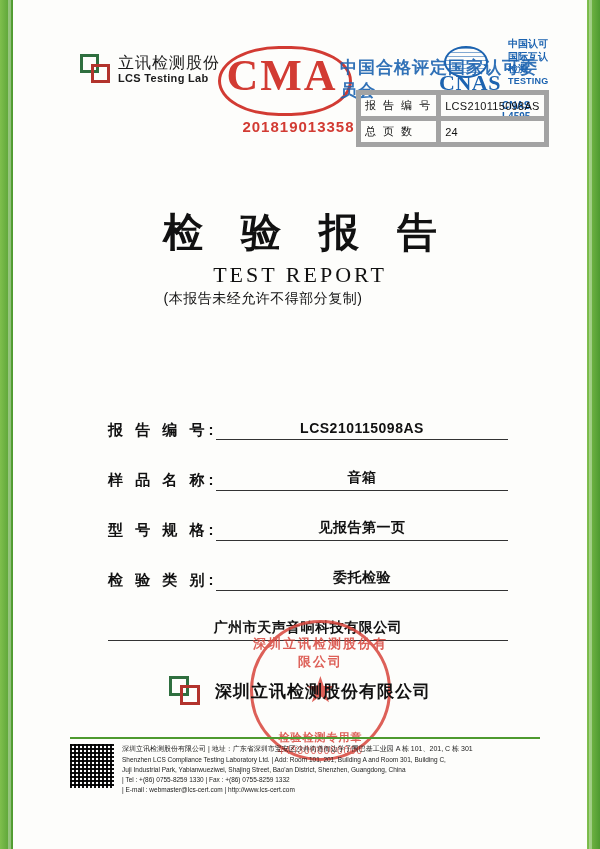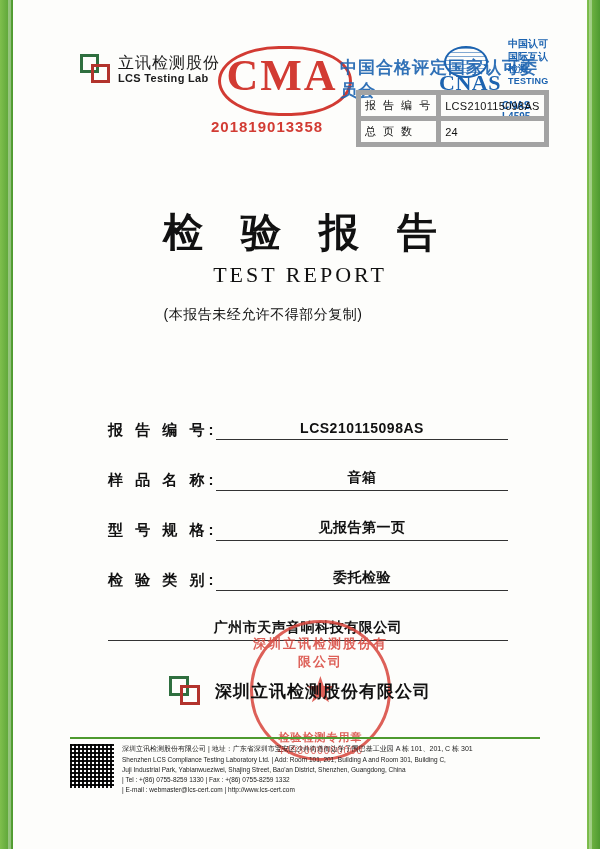--- a/index.html
+++ b/index.html
@@ -111,24 +111,24 @@
     width: 128px;
     text-align: center;
     font-family: "Liberation Serif", serif;
     font-size: 44px;
     font-weight: bold;
     letter-spacing: 2px;
     color: #d23b33;
   }
   .cma .num {
     position: absolute;
-    left: 1px;
+    left: 16px;
     top: 72px;
     width: 145px;
-    text-align: left;
+    text-align: center;
     font-size: 15px;
     font-weight: bold;
     letter-spacing: 1px;
     color: #d23b33;
   }
 
   
   .cnas-wrap {
     position: absolute;
     left: 270px;
@@ -245,21 +245,21 @@
     left: 0;
     width: 600px;
     text-align: center;
     font-family: "Liberation Serif", serif;
     font-size: 22px;
     letter-spacing: 3px;
     color: #111;
   }
   .subtitle {
     position: absolute;
-    top: 306px;
+    top: 290px;
     left: 0;
     width: 526px;
     text-align: center;
     font-size: 14px;
     color: #111;
     letter-spacing: .5px;
   }
 
   
   .fields {

